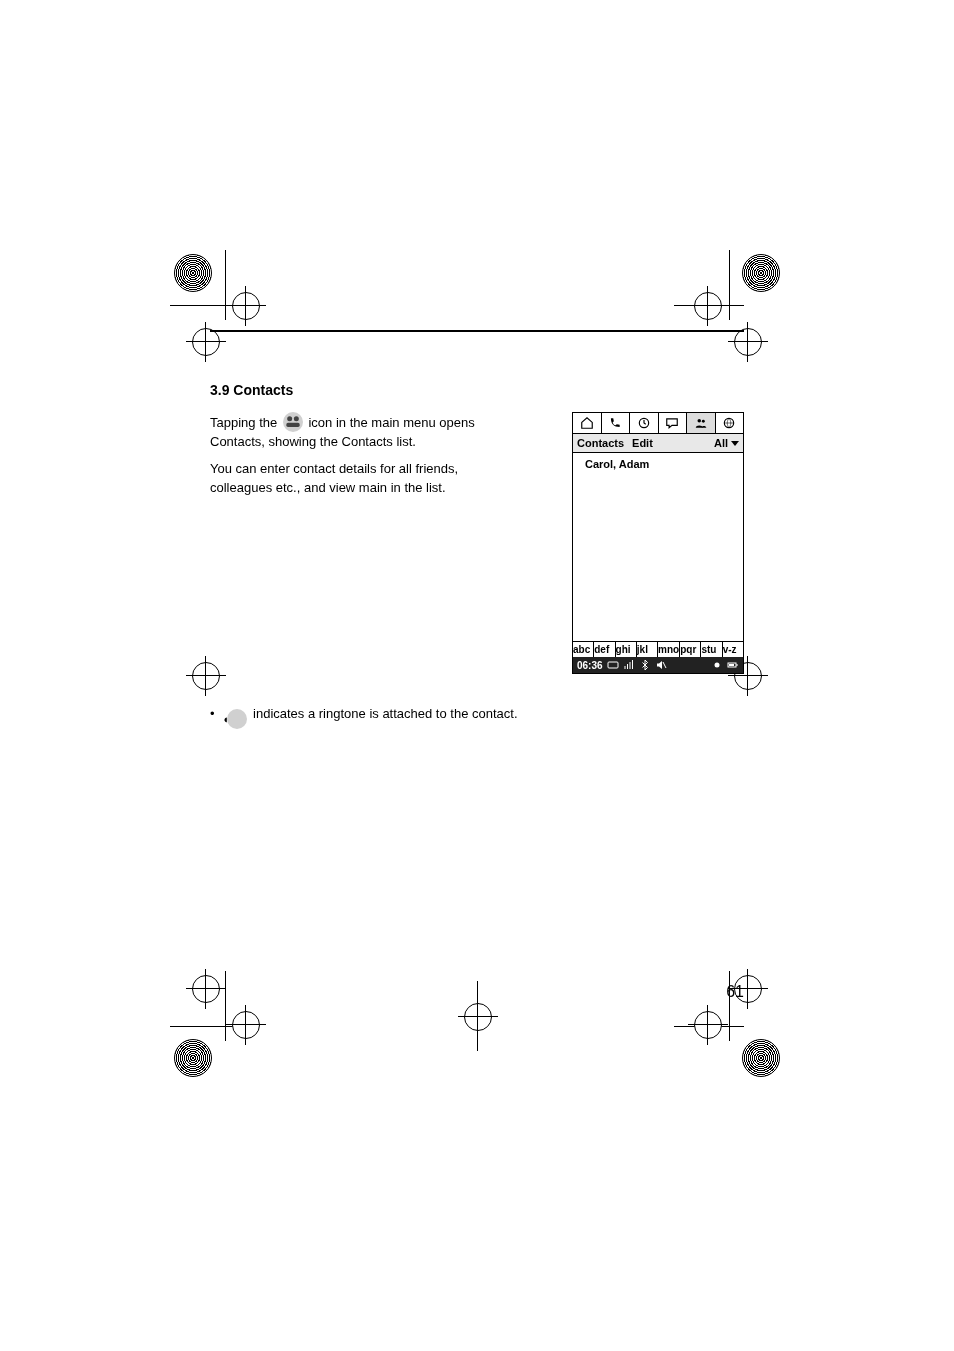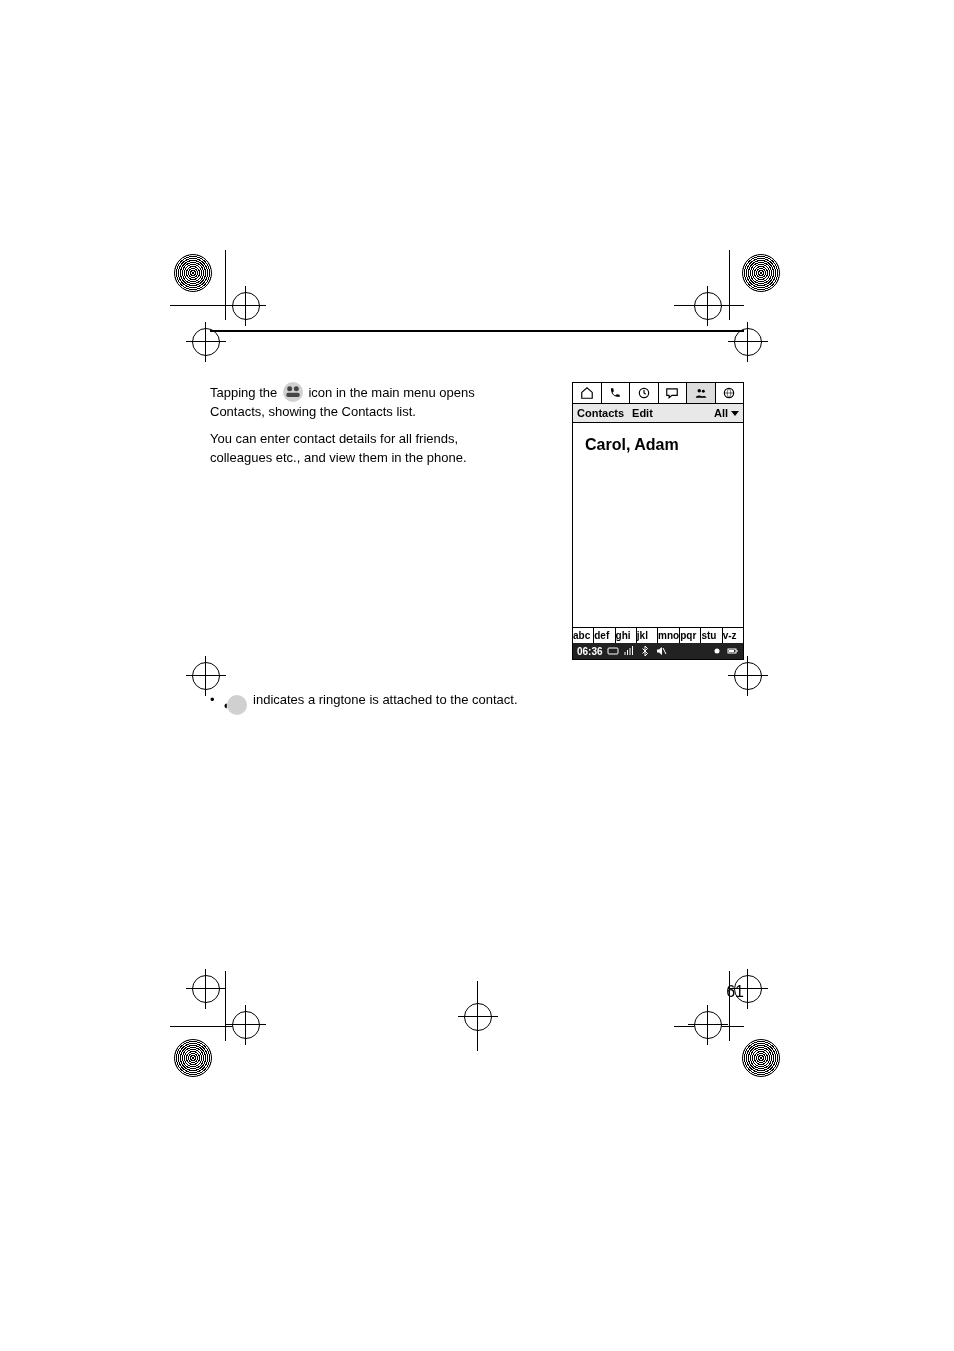--- a/index.html
+++ b/index.html
@@ -161,24 +161,24 @@
     display: inline-block;
     width: 0; height: 0;
     border-left: 4px solid transparent;
     border-right: 4px solid transparent;
     border-top: 5px solid #000;
   }
 
   .phone-list {
     flex: 1;
     min-height: 180px;
-    padding: 12px 6px;
+    padding: 4px 6px;
     font-family: "Arial Narrow", Arial, sans-serif;
     font-weight: bold;
-    font-size: 16px;
+    font-size: 11px;
   }
   .phone-list-row {
     padding: 1px 6px;
   }
 
   .phone-keypad {
     display: flex;
     border-top: 1px solid var(--keypad-border);
   }
   .phone-key {
@@ -269,35 +269,36 @@
   <div class="ring" style="right:22px; bottom:78px;"></div>
 </div>
 <div class="regmark rm-bc">
   <div class="ring" style="left:42px; top:42px;"></div>
   <div class="vline" style="left:55px; top:20px; height:70px;"></div>
 </div>
 
 <div class="page">
   <hr class="rule">
 
+  <h3 class="section-title">3.9 Contacts</h3>
 
   <div class="content-with-figure">
     <div class="content-col">
       <p class="body-p">
         <span>Tapping the </span>
         <span class="inline-icon">
           <svg viewBox="0 0 24 24">
               <circle cx="8" cy="8" r="3" fill="#444"></circle>
               <circle cx="16" cy="8" r="3" fill="#444"></circle>
               <rect x="4" y="13" width="16" height="5" rx="2" fill="#444"></rect>
             </svg>
         </span>
         <span> icon in the main menu opens Contacts, showing the Contacts list.</span>
       </p>
-      <p class="body-p">You can enter contact details for all friends, colleagues etc., and view them in the phone.</p>
+      <p class="body-p">You can enter contact details for all friends, colleagues etc., and view main in the list.</p>
     </div>
 
     <div class="figure-col">
 
       <div class="phone">
         <div class="phone-tabs">
           <div class="phone-tab">
             <svg viewBox="0 0 24 24">
                 <path d="M3 11 L12 3 L21 11 L21 21 L3 21 Z" fill="none" stroke="#000" stroke-width="2"></path>
               </svg>

